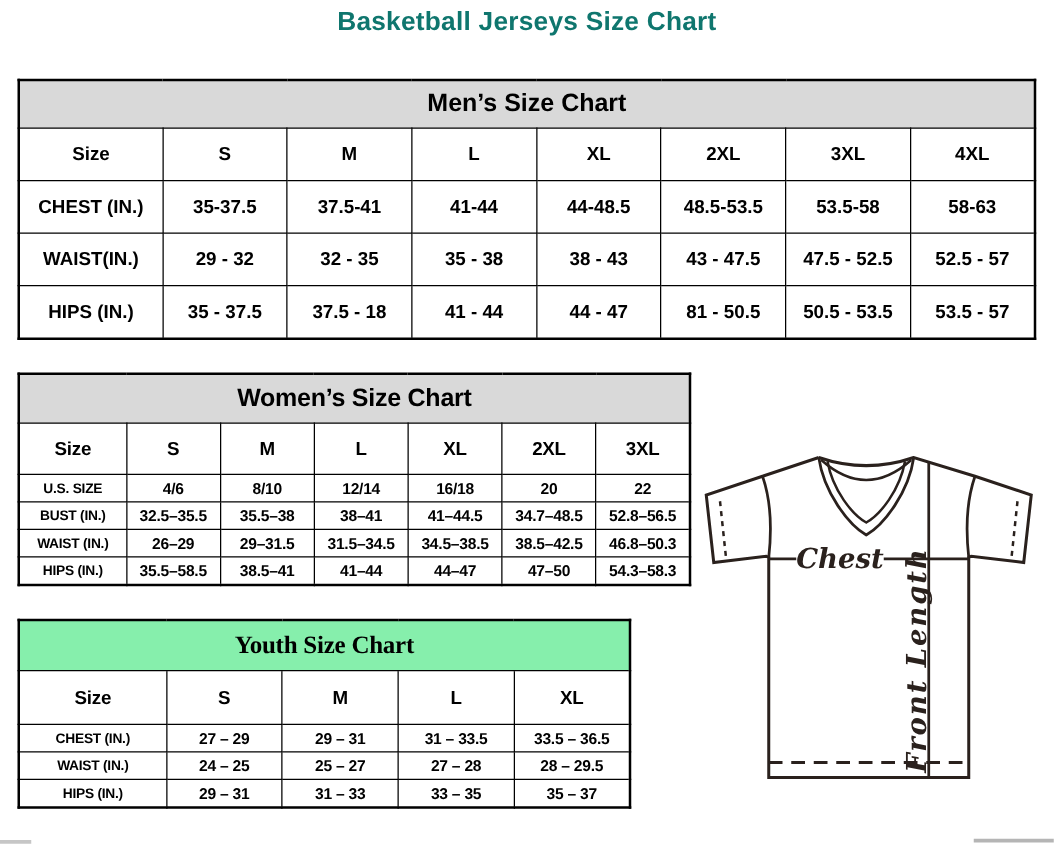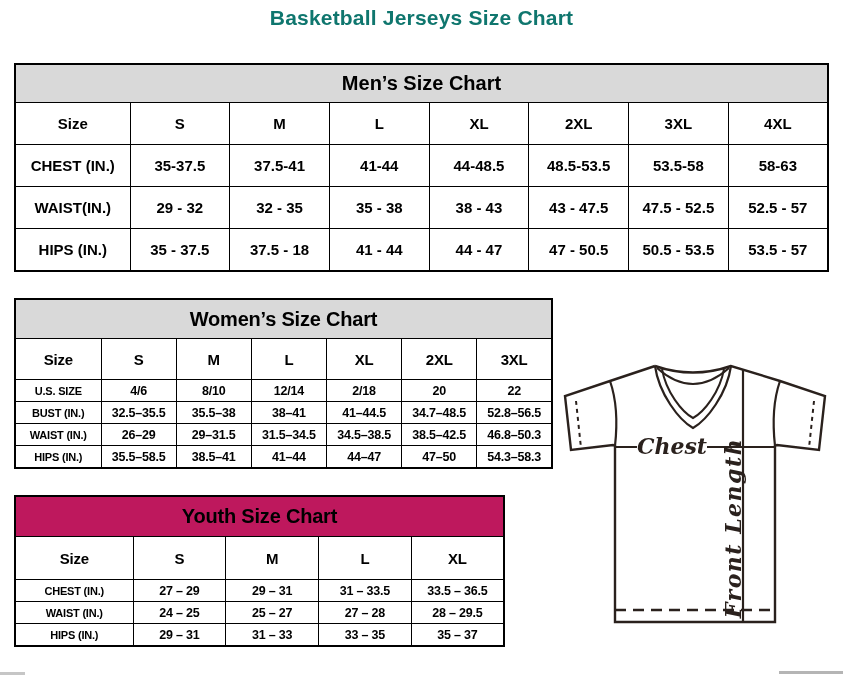--- a/index.html
+++ b/index.html
@@ -108,21 +108,21 @@
           <td class="dcell">43 - 47.5</td>
           <td class="dcell">47.5 - 52.5</td>
           <td class="dcell">52.5 - 57</td>
         </tr>
         <tr>
           <td class="rlabel">HIPS (IN.)</td>
           <td class="dcell">35 - 37.5</td>
           <td class="dcell">37.5 - 18</td>
           <td class="dcell">41 - 44</td>
           <td class="dcell">44 - 47</td>
-          <td class="dcell">47 - 50.5</td>
+          <td class="dcell">81 - 50.5</td>
           <td class="dcell">50.5 - 53.5</td>
           <td class="dcell">53.5 - 57</td>
         </tr>
       </tbody>
     </table>
 
   <table class="tbl tbl-women">
       <colgroup>
         <col style="width: 86px;">
         <col>
@@ -143,21 +143,21 @@
           <td class="hcell">L</td>
           <td class="hcell">XL</td>
           <td class="hcell">2XL</td>
           <td class="hcell">3XL</td>
         </tr>
         <tr>
           <td class="rlabel">U.S. SIZE</td>
           <td class="dcell">4/6</td>
           <td class="dcell">8/10</td>
           <td class="dcell">12/14</td>
-          <td class="dcell">2/18</td>
+          <td class="dcell">16/18</td>
           <td class="dcell">20</td>
           <td class="dcell">22</td>
         </tr>
         <tr>
           <td class="rlabel">BUST (IN.)</td>
           <td class="dcell">32.5–35.5</td>
           <td class="dcell">35.5–38</td>
           <td class="dcell">38–41</td>
           <td class="dcell">41–44.5</td>
           <td class="dcell">34.7–48.5</td>
@@ -187,21 +187,21 @@
   <table class="tbl tbl-youth">
       <colgroup>
         <col style="width: 118px;">
         <col>
         <col>
         <col>
         <col>
       </colgroup>
       <tbody>
         <tr>
-          <td colspan="5" class="caption" style="background: #be185d;">Youth Size Chart</td>
+          <td colspan="5" class="caption" style="background: #86efac; font-family: Liberation Serif, serif;">Youth Size Chart</td>
         </tr>
         <tr>
           <td class="hcell">Size</td>
           <td class="hcell">S</td>
           <td class="hcell">M</td>
           <td class="hcell">L</td>
           <td class="hcell">XL</td>
         </tr>
         <tr>
           <td class="rlabel">CHEST (IN.)</td>

